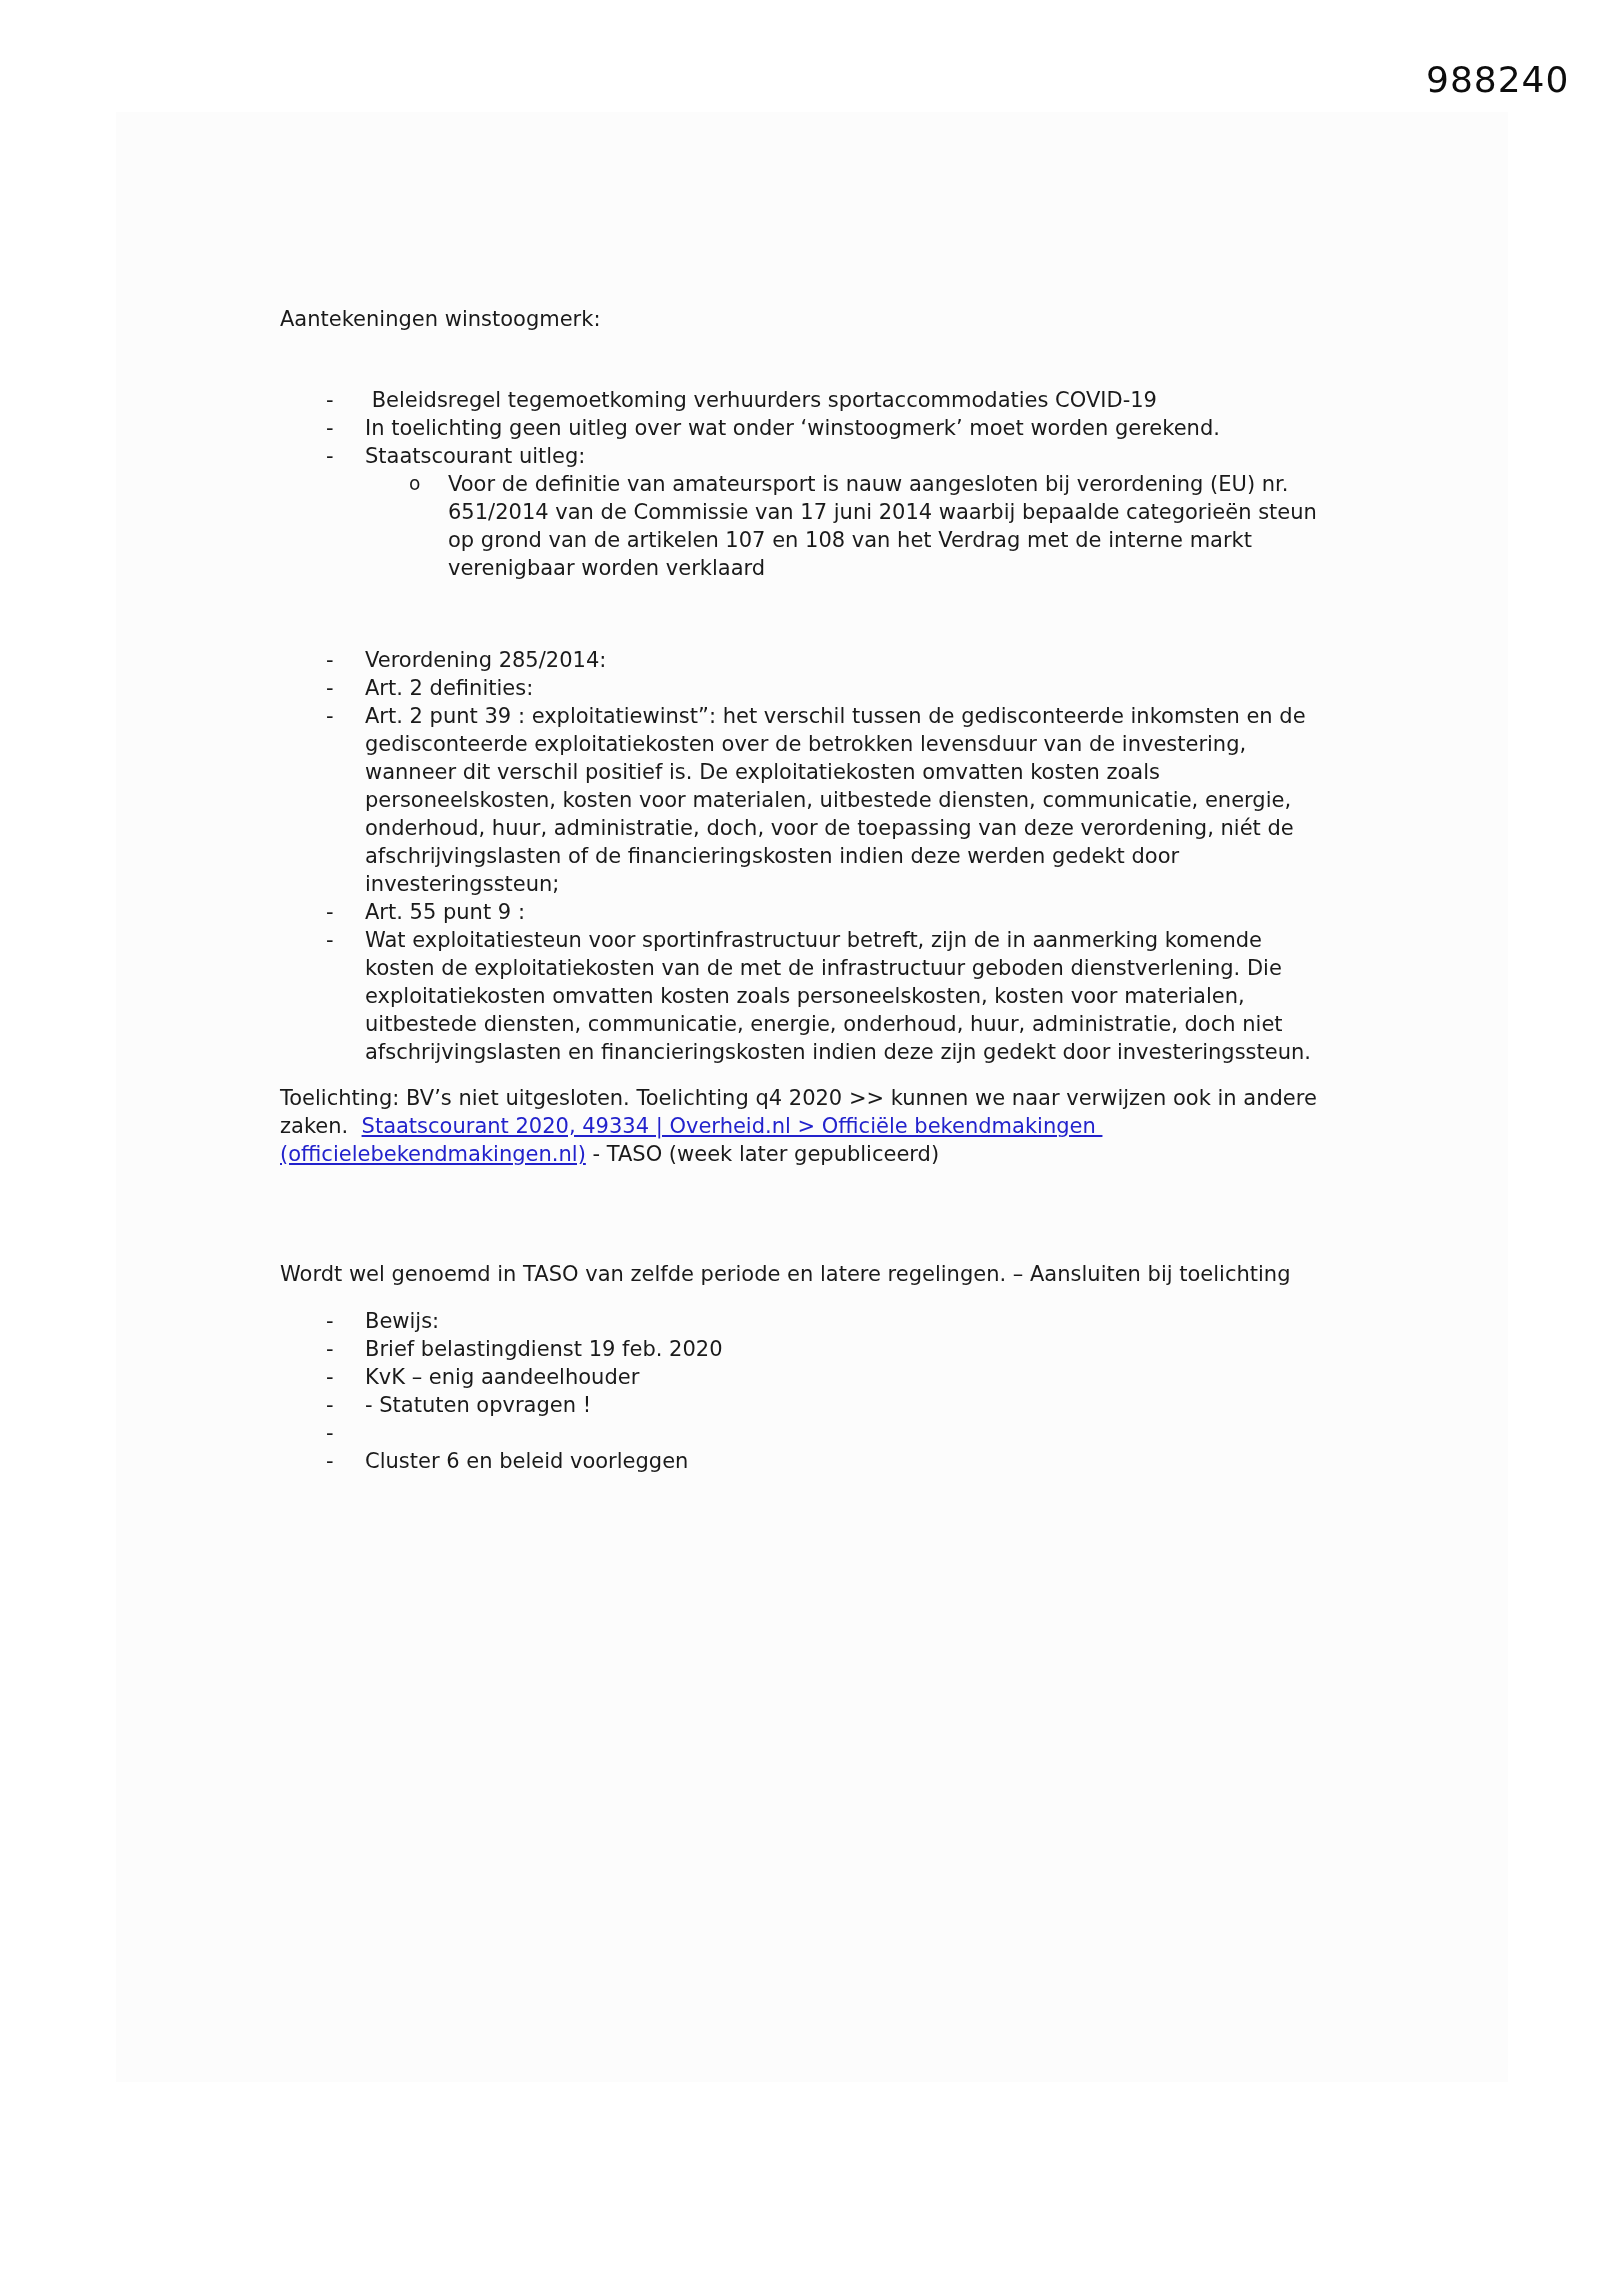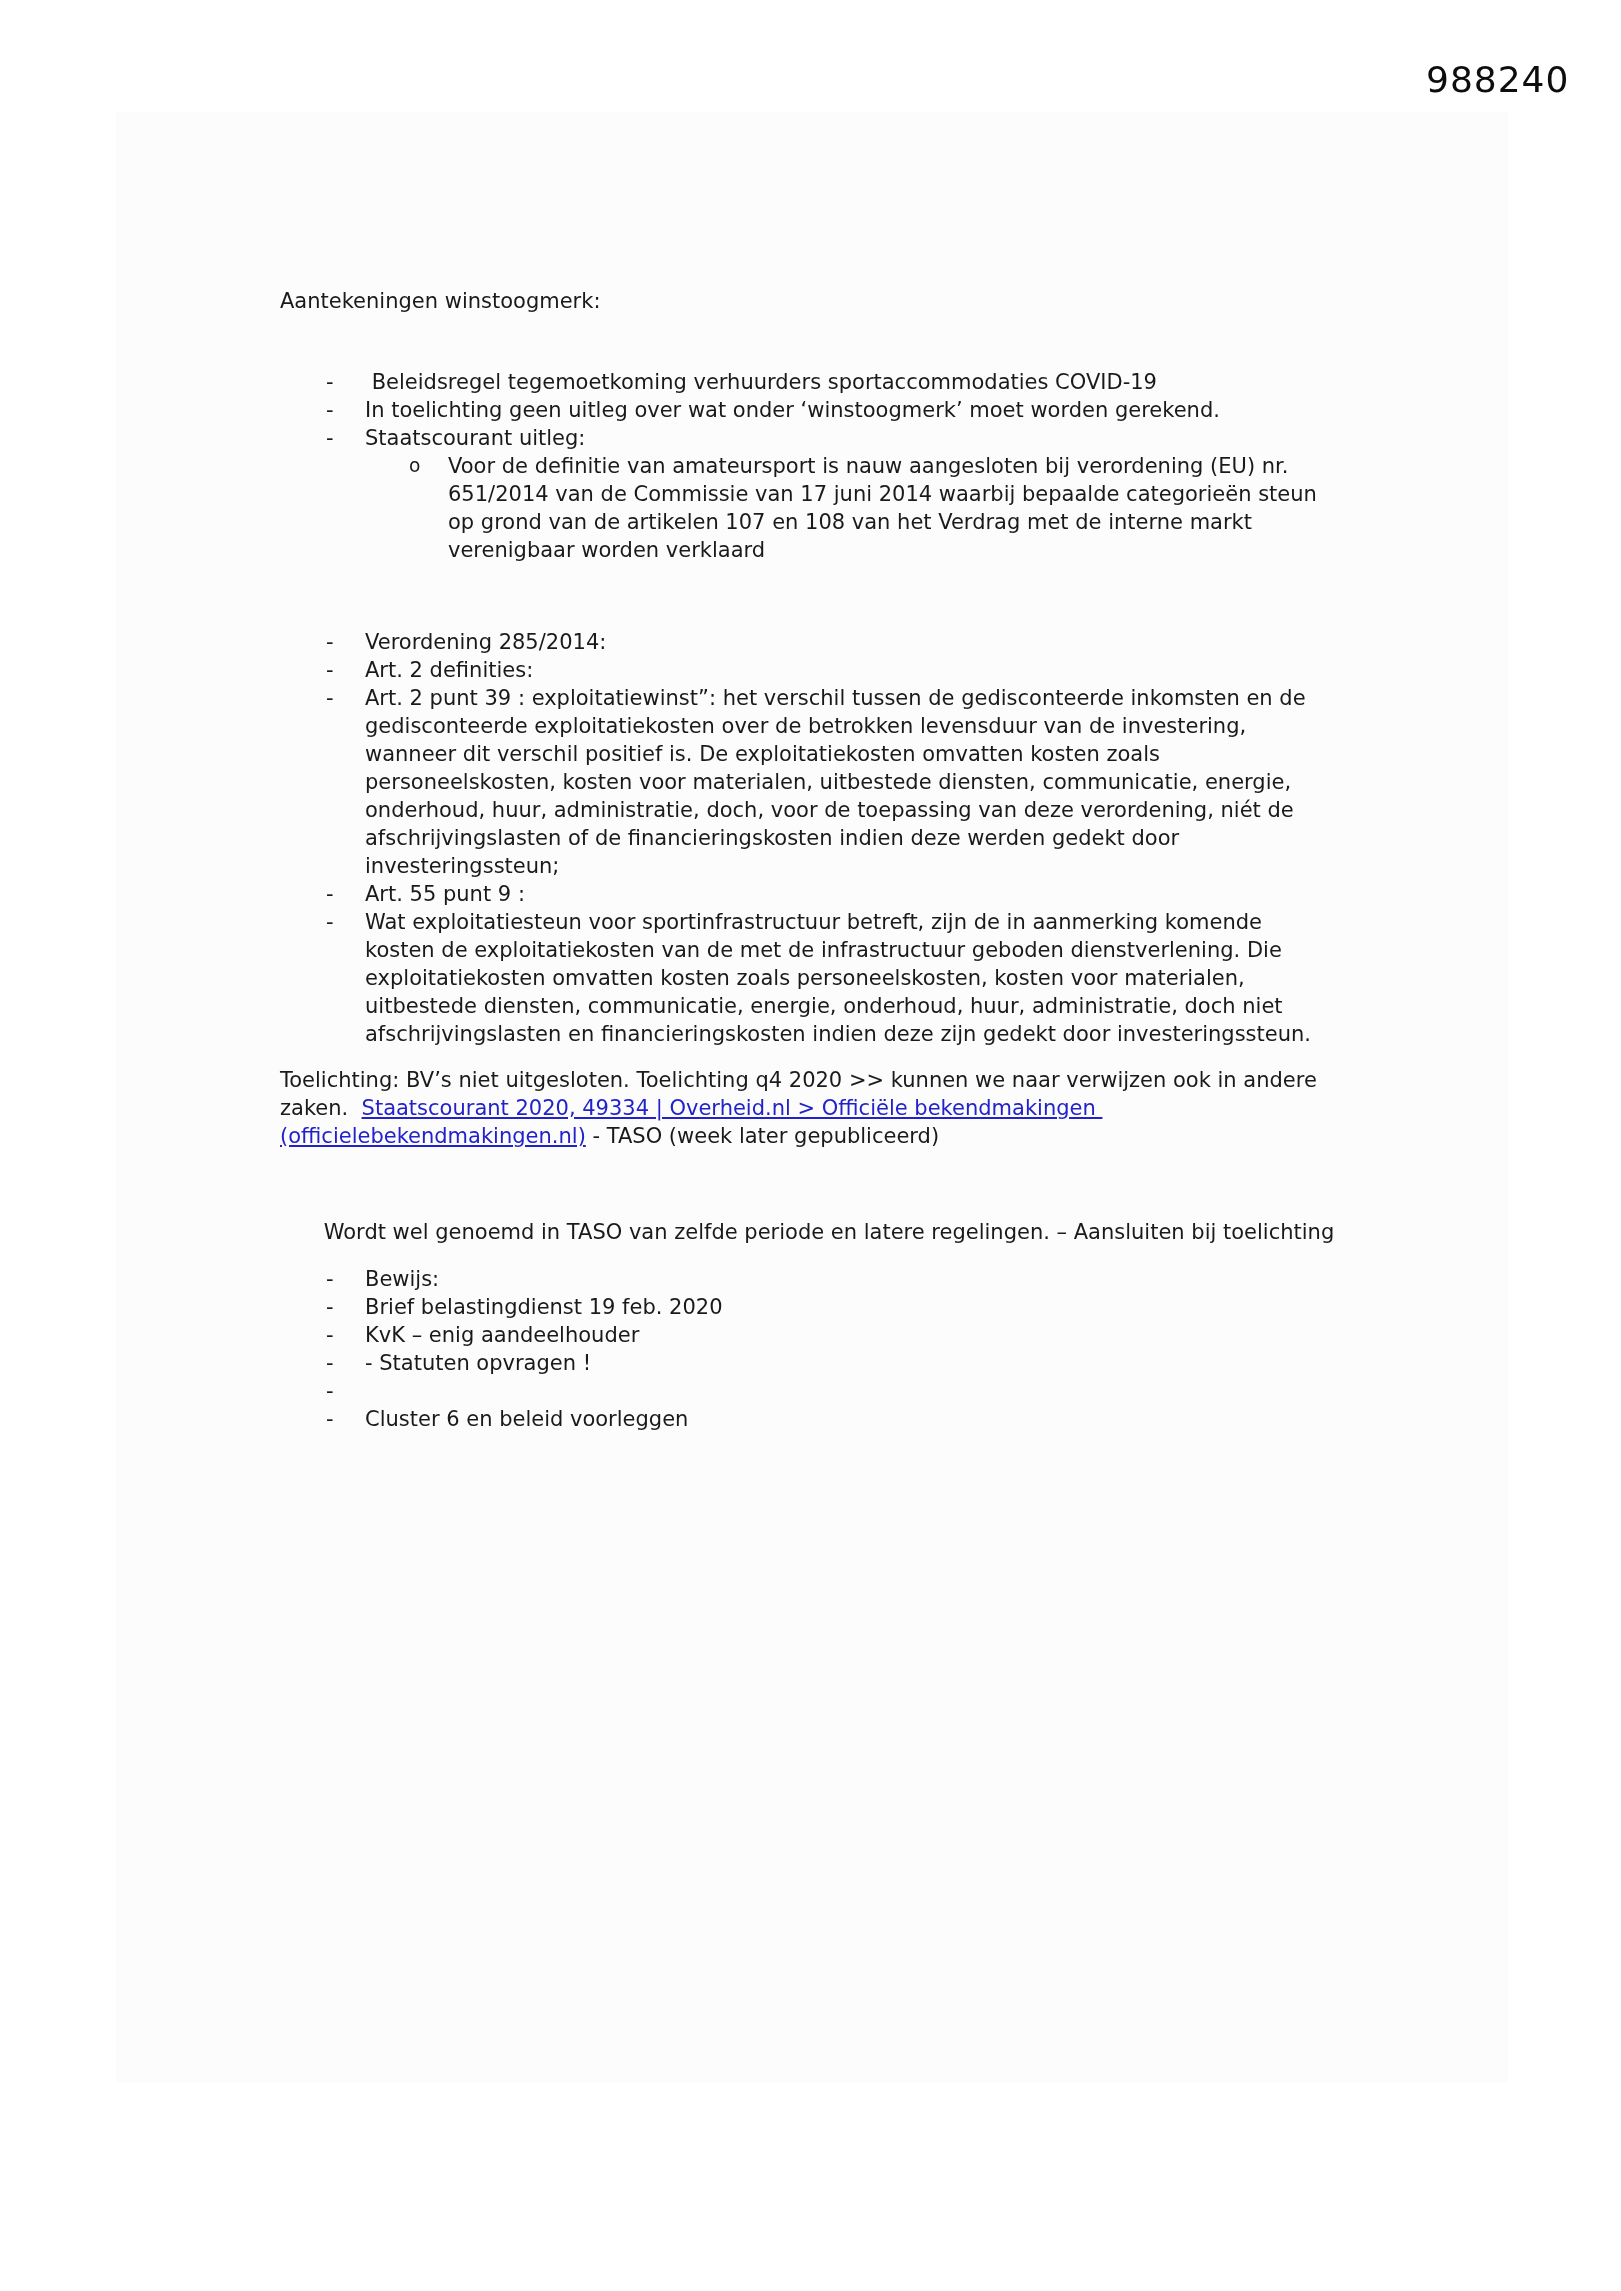--- a/index.html
+++ b/index.html
@@ -28,21 +28,21 @@
     top: 59px;
     left: 1426px;
     font-size: 36px;
     letter-spacing: 1px;
     color: #0d0d0d;
     white-space: nowrap;
   }
   .content {
     position: absolute;
     left: 280px;
-    top: 287px;
+    top: 305px;
     width: 1098px;
     font-size: 21px;
     line-height: 28px;
   }
   .doc-title {
     white-space: pre-wrap;
   }
   .li {
     display: flex;
     align-items: flex-start;
@@ -61,21 +61,21 @@
     flex: 1 1 auto;
     white-space: pre-wrap;
   }
   .para {
     white-space: pre-wrap;
   }
   .mt-list1 { margin-top: 53px; }
   .mt-list2 { margin-top: 64px; }
   .mt-para1 { margin-top: 58px; }
   .mt-para2 { margin-top: 17.6px; }
-  .mt-para3 { margin-top: 68px; text-align: center; }
+  .mt-para3 { margin-top: 92px; }
   .mt-list3 { margin-top: 19.6px; }
   a.doc-link {
     color: #2222cc;
     text-decoration: underline;
     white-space: pre-wrap;
     margin-top: 16px;
   }
 </style>
 </head>
 <body>

